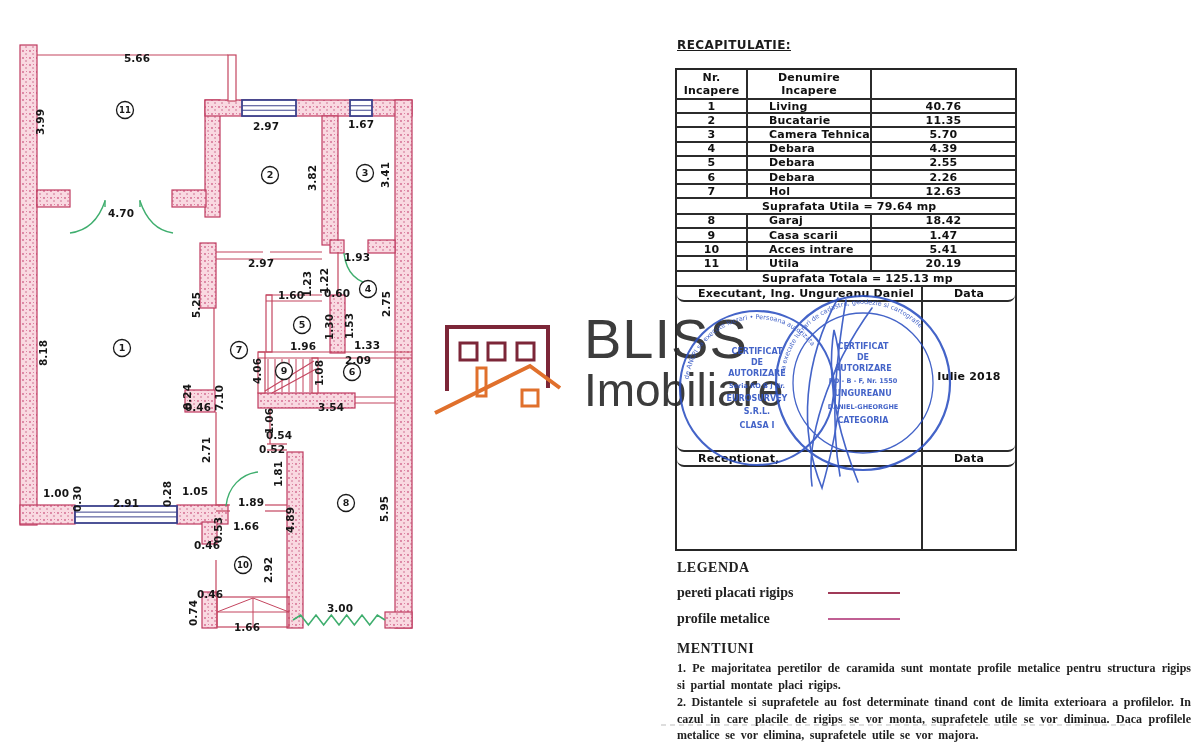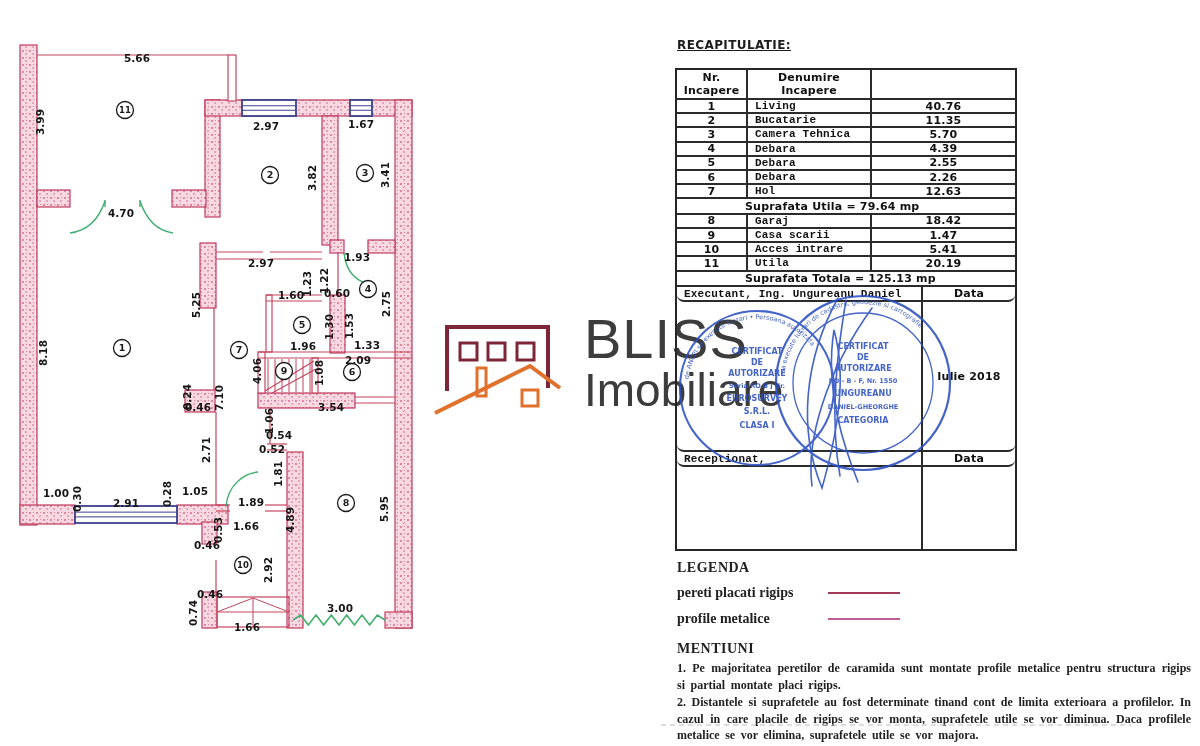--- a/index.html
+++ b/index.html
@@ -19,22 +19,22 @@
   #recap-table{position:absolute;left:675px;top:68px;width:342px;border:2.5px solid #262626;
                box-sizing:border-box;background:transparent;color:#111;}
   .trow{display:grid;border-bottom:2px solid #2b2b2b;box-sizing:border-box;}
   .trow:last-child{border-bottom:none;}
   .trow.cols3{grid-template-columns:71px 124px 1fr;}
   .trow.cols2{grid-template-columns:246px 1fr;border-radius:7px;}
   .trow.cols1{grid-template-columns:1fr;}
   .tcell{font-size:11px;font-weight:bold;display:flex;align-items:center;justify-content:center;
          border-right:2px solid #2b2b2b;box-sizing:border-box;overflow:hidden;letter-spacing:.2px;}
   .tcell:last-child{border-right:none;gap:28px;}
-  .tcell.left{justify-content:flex-start;padding-left:7px;font-family:Liberation Mono, monospace;}
-  .tcell.merged{justify-content:flex-start;padding-left:68px;border-radius:6px;}
+  .tcell.left{justify-content:flex-start;padding-left:21px;}
+  .tcell.merged{justify-content:flex-start;padding-left:85px;border-radius:6px;}
   .thead .tcell{flex-direction:column;line-height:13px;}
   .legend{position:absolute;left:677px;top:560px;font-family:"Liberation Serif",serif;color:#222;}
   .legend-title{font-size:14px;font-weight:bold;letter-spacing:.5px;}
   .legend-item{position:relative;margin-top:9px;height:17px;font-size:14px;font-weight:bold;}
   .legend-line{position:absolute;left:151px;top:7px;width:72px;height:2.2px;}
   .mentiuni{position:absolute;left:677px;top:641px;width:514px;font-family:"Liberation Serif",serif;color:#1f1f1f;}
   .mentiuni-title{font-size:14px;font-weight:bold;letter-spacing:.5px;margin-bottom:3px;}
   .mentiuni-item{font-size:12px;font-weight:bold;line-height:16.5px;text-align:justify;
                  word-spacing:2.5px;margin-bottom:1px;}
   .scan-artifact{position:absolute;left:661px;top:724px;width:470px;height:2px;opacity:.55;

